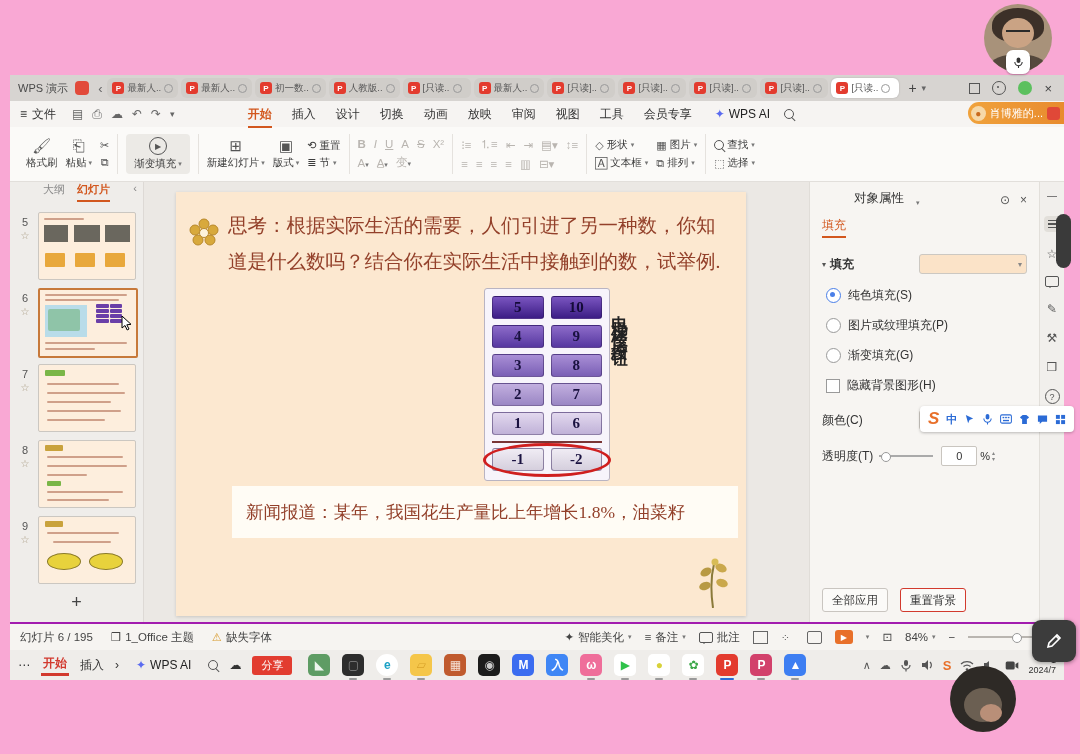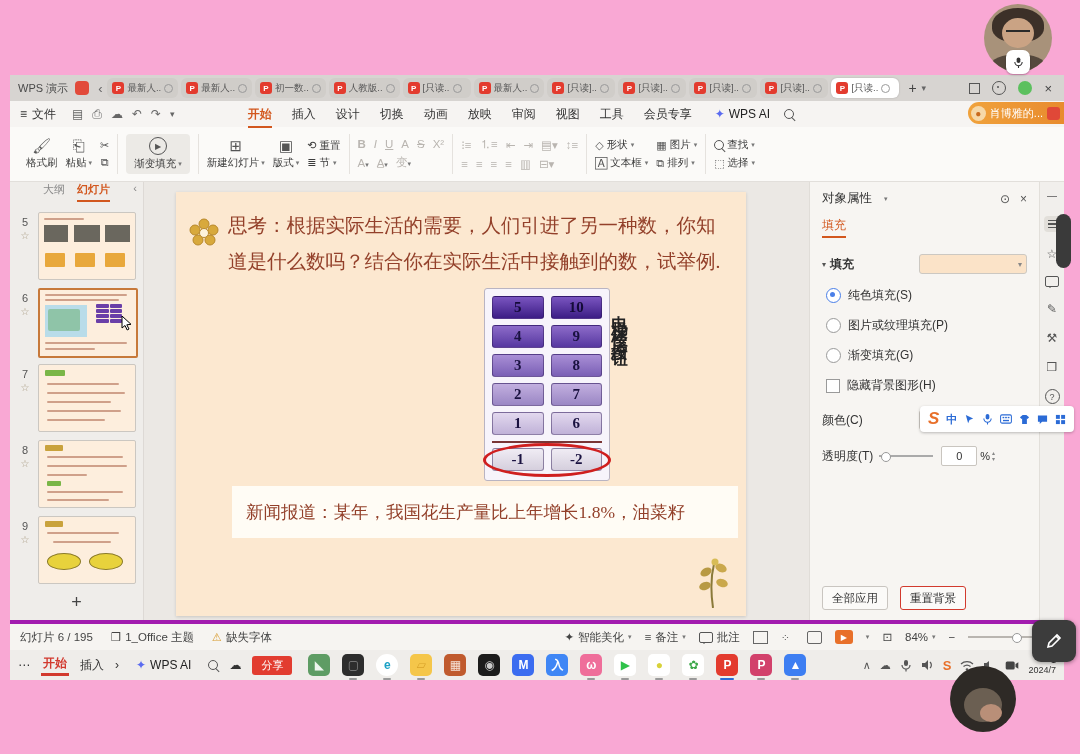--- a/index.html
+++ b/index.html
@@ -112,21 +112,21 @@
   .elev-last{position:relative;display:flex;gap:7px;}
   .elev-last .ebtn{background:linear-gradient(#f0ecf4,#d5cfdd);}
   .red-oval{position:absolute;left:-9px;top:-5px;right:-9px;bottom:-6px;border:3px solid #cf1f1f;border-radius:50%;pointer-events:none;}
   .elev-caption{position:absolute;left:432px;top:110px;height:180px;writing-mode:vertical-rl;
     font-size:16.5px;font-weight:bold;color:#222;letter-spacing:7px;}
   .news{position:absolute;left:56px;top:294px;width:506px;background:#fffcf5;padding:8px 14px;box-sizing:border-box;
     font-size:17.5px;line-height:36px;color:#93402a;}
   .plant{position:absolute;right:16px;bottom:8px;}
   
   .props{width:230px;background:#f7f5f2;border-left:1px solid #e0ddd8;position:relative;padding:8px 12px;box-sizing:border-box;font-size:12px;color:#333;}
-  .pp-head{display:flex;align-items:center;gap:12px;}
+  .pp-head{display:flex;align-items:flex-end;gap:12px;margin-left:32px;}
   .pp-title{font-size:12.5px;}
   .pp-right{margin-left:auto;display:flex;gap:10px;color:#555;font-size:12px;}
   .pp-tab{display:inline-block;margin-top:10px;color:#d2571e;border-bottom:2px solid #d2571e;padding-bottom:2px;font-size:12px;}
   .pp-sect{display:flex;align-items:center;margin-top:16px;}
   .pp-sect .arrow{font-size:8px;color:#555;margin-right:4px;}
   .pp-sect b{font-size:12px;}
   .swatch{margin-left:auto;width:108px;height:20px;background:#fbe3c8;border:1px solid #ccc8c2;border-radius:3px;
     display:flex;align-items:center;justify-content:flex-end;padding-right:4px;box-sizing:border-box;}
   .swatch .dd{font-size:8px;color:#888;}
   .opt{display:flex;align-items:center;gap:7px;margin-top:13px;padding-left:4px;}
@@ -146,21 +146,21 @@
   .pbtn.danger{border:1.5px solid #d23a2e;}
   
   .strip{width:24px;background:#f1efec;border-left:1px solid #e2dfda;display:flex;flex-direction:column;align-items:center;
     padding-top:8px;gap:15px;color:#555;font-size:12px;}
   .sliders-ic{width:16px;height:16px;background:#e2dfda;border-radius:4px;display:flex;flex-direction:column;justify-content:center;gap:2px;align-items:center;}
   .sliders-ic i{display:block;width:9px;height:1.4px;background:#555;}
   .bubble-ic{width:12px;height:9px;border:1.3px solid #555;border-radius:2px;position:relative;}
   .bubble-ic::after{content:"";position:absolute;left:2px;bottom:-4px;border:2px solid transparent;border-top-color:#555;}
   .help-ic{width:13px;height:13px;border:1.3px solid #555;border-radius:50%;font-size:9px;display:flex;align-items:center;justify-content:center;}
   
-  .statusbar{height:26px;background:#f6f4f1;border-top:4px solid #a21caf;display:flex;align-items:center;padding:0 10px;font-size:11.5px;color:#444;gap:18px;}
+  .statusbar{height:26px;background:#f6f4f1;border-top:2px solid #a21caf;display:flex;align-items:center;padding:0 10px;font-size:11.5px;color:#444;gap:18px;}
   .st-item{display:flex;align-items:center;gap:4px;white-space:nowrap;}
   .warn{color:#d89b2e;font-size:11px;}
   .st-right{margin-left:auto;display:flex;align-items:center;gap:13px;}
   .view-ic{width:13px;height:11px;border:1.2px solid #666;}
   .view-ic.grid{border:none;font-size:11px;color:#666;line-height:11px;}
   .play-btn{width:18px;height:14px;background:#e8702a;border-radius:3px;color:#fff;font-size:8px;display:flex;align-items:center;justify-content:center;}
   .zoom-track{width:66px;height:2px;background:#b9b5b0;position:relative;}
   .zoom-track::after{content:"";position:absolute;left:44px;top:-3px;width:8px;height:8px;background:#fff;border:1px solid #999;border-radius:50%;}
   
   .taskbar{position:absolute;left:10px;top:650px;width:1054px;height:30px;background:#efedea;display:flex;align-items:center;padding:0 8px;box-sizing:border-box;}

